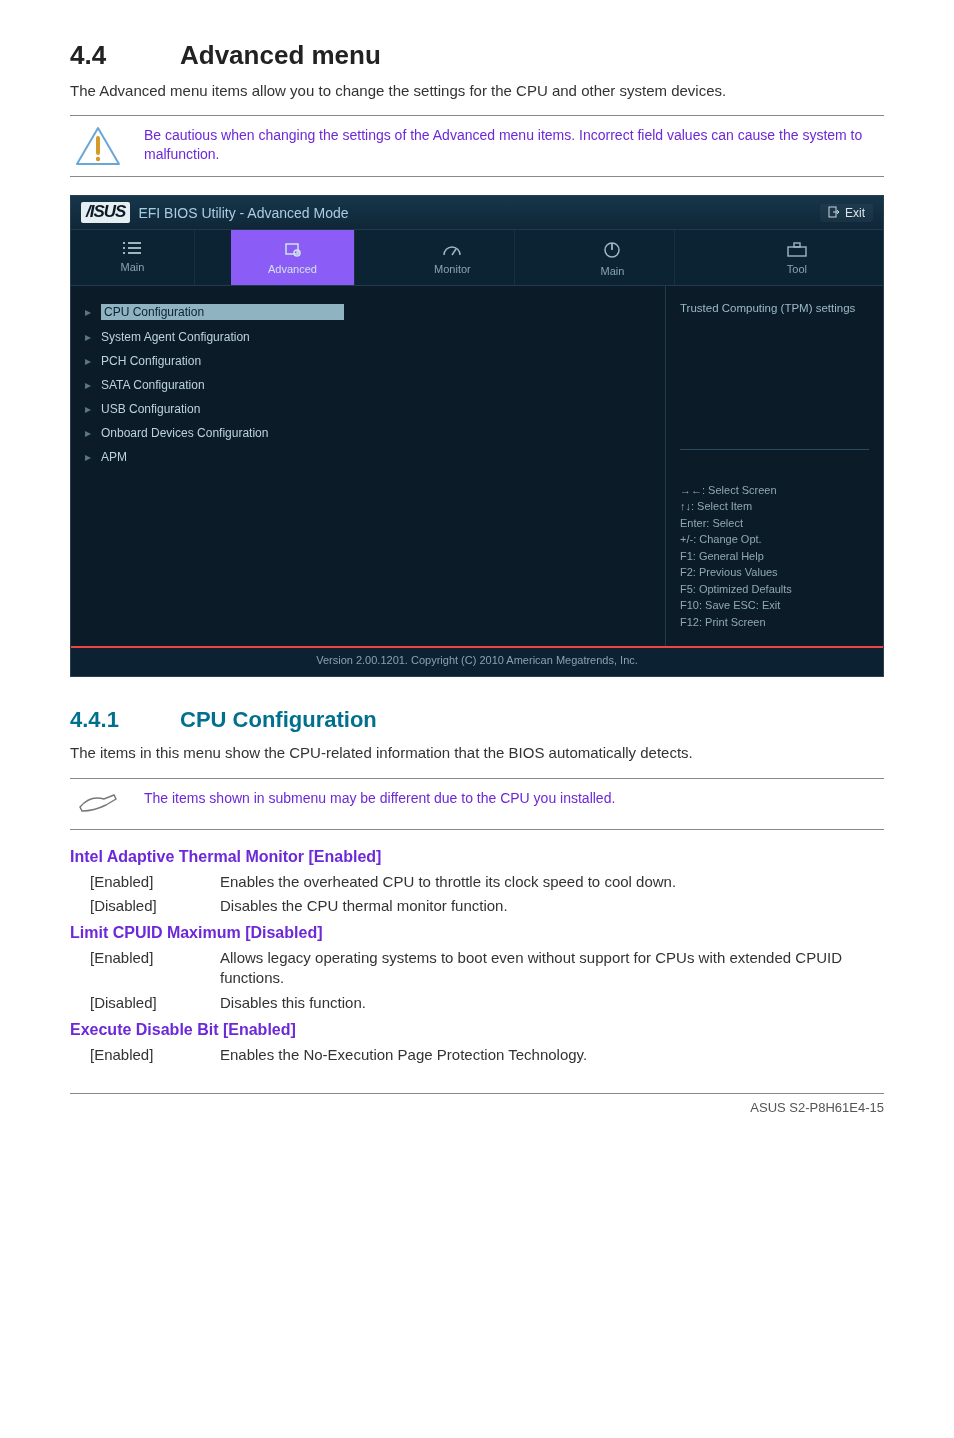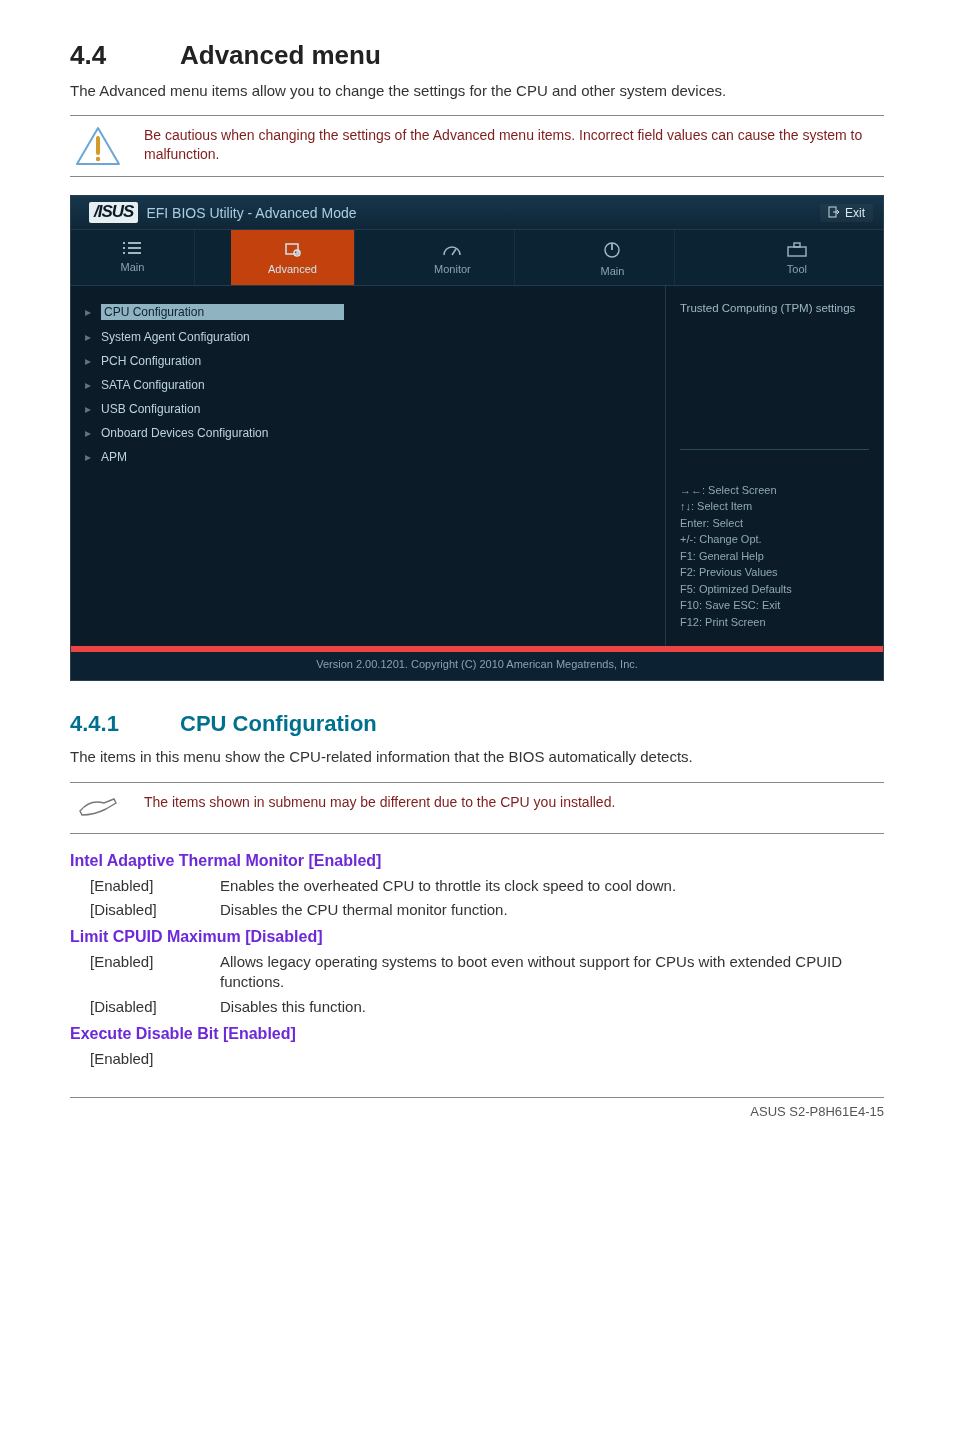--- a/index.html
+++ b/index.html
@@ -14,46 +14,46 @@
   .section-title {
     font-size: 26px;
     font-weight: bold;
     color: #222;
     margin-bottom: 10px;
   }
   .section-title .num { display:inline-block; width:110px; }
   .body-text { font-size: 15px; color: #333; margin-bottom: 14px; line-height:1.35; }
   .note-row { display:flex; align-items:flex-start; border-top:1px solid #888; border-bottom:1px solid #888; padding:10px 0; margin-bottom:18px; gap:18px; }
   .note-row .icon-cell { width:56px; flex:0 0 56px; display:flex; align-items:center; justify-content:center; }
-  .note-row .text-cell { flex:1; font-size:14px; color:#7f1d1d; line-height:1.35; }
+  .note-row .text-cell { flex:1; font-size:14px; color:#6d28d9; line-height:1.35; }
 
   
   .bios-box { width:100%; background:#0b1b28; border:1px solid #2a4050; color:#c5d6df; font-size:12px; margin-bottom:30px; }
   .bios-titlebar { display:flex; align-items:center; justify-content:space-between; background: linear-gradient(#17364b,#0f2637); padding:6px 10px; border-bottom:1px solid #1f3a4c; }
-  .bios-titlebar-left { display:flex; align-items:center; gap:8px;margin-left:8px; }
+  .bios-titlebar-left { display:flex; align-items:center; gap:8px; }
   .asus-logo { font-weight:bold; font-style:italic; letter-spacing:-1px; font-size:17px; background:#e6eef2; color:#0a1b27; padding:0 5px 1px 5px; border-radius:2px; }
   .bios-title-text { color:#a9cde0; font-size:14px; }
   .exit-btn { display:flex; gap:5px; color:#d9e6ec; font-size:12px; background:rgba(255,255,255,0.04); padding:2px 8px; border-radius:3px; }
 
   .bios-tabs { display:flex; background:#0c2334; border-bottom:1px solid #203b4d;gap:36px; }
   .bios-tab { flex:1; text-align:center; padding:10px 0 8px 0; color:#8aa3af; font-size:11px; position:relative; border-right:1px solid #16303f; }
   .bios-tab:last-child { border-right:none; flex:1.4; }
-  .bios-tab.active { background:#c2410c; color:#cfe4ee; }
+  .bios-tab.active { background:#8b5cf6; color:#cfe4ee; }
   .bios-tab .tab-icon { display:block; margin:0 auto 5px auto; }
   .bios-tab .tab-label { display:block; }
 
   .bios-body { display:flex; min-height:360px; }
   .bios-left { flex:1; padding:18px 14px 0 14px; }
   .bios-right { width:218px; border-left:1px solid #203b4d; padding:14px 14px 16px 14px; display:flex; flex-direction:column; justify-content:space-between; }
   .bios-item { display:flex; align-items:center; color:#bcd3dc; font-size:12px; margin-bottom:10px; }
   .bios-item .chev { color:#5c7682; margin-right:6px; width:10px; }
   .bios-item.selected .label-txt { background:#8fb3c1; color:#0d2130; padding:1px 140px 1px 3px; }
   .help-top { color:#9ab9c6; font-size:11.5px; min-height:150px; border-bottom:1px solid #2c4a5b; padding-top:2px;}
   .help-bottom { color:#8ea9b4; font-size:11px; line-height:1.5; white-space:pre-line; padding-top:12px;}
-  .bios-footer { text-align:center; font-size:11px; color:#8aa3af; padding:6px 0 10px 0; background:#0c2131; border-top:6px solid #ef4444; }
+  .bios-footer { text-align:center; font-size:11px; color:#8aa3af; padding:6px 0 10px 0; background:#0c2131; border-top:2px solid #ef4444; }
 
   .subsection-title { font-size:22px; font-weight:bold; color:#00708f; margin-bottom:10px; }
   .subsection-title .snum { display:inline-block; width:110px; color:#00708f; }
 
   .param-title { font-size:16px; font-weight:bold; color:#6d28d9; margin:8px 0 6px 0; }
   .kv-row { display:flex; font-size:15px; color:#333; margin-bottom:4px; line-height:1.35;margin-left:20px; }
   .kv-row .k { width:130px; flex:0 0 130px; }
   .kv-row .v { flex:1; }
 
   .page-footer { border-top:1px solid #888; margin-top:28px; padding-top:6px; display:flex; justify-content:flex-end; font-size:13px; color:#555; }
@@ -216,18 +216,19 @@
     <div class="v">Allows legacy operating systems to boot even without support for CPUs with extended CPUID functions.</div>
   </div>
 <div class="kv-row">
     <div class="k">[Disabled]</div>
     <div class="v">Disables this function.</div>
   </div>
 
 <div class="param-title">Execute Disable Bit [Enabled]</div>
 <div class="kv-row">
     <div class="k">[Enabled]</div>
+    <div class="v">Enables the No-Execution Page Protection Technology.</div>
   </div>
 
 <div class="page-footer">
   <span>ASUS S2-P8H61E</span>
   <span>4-15</span>
 </div>
 
 </body></html>

